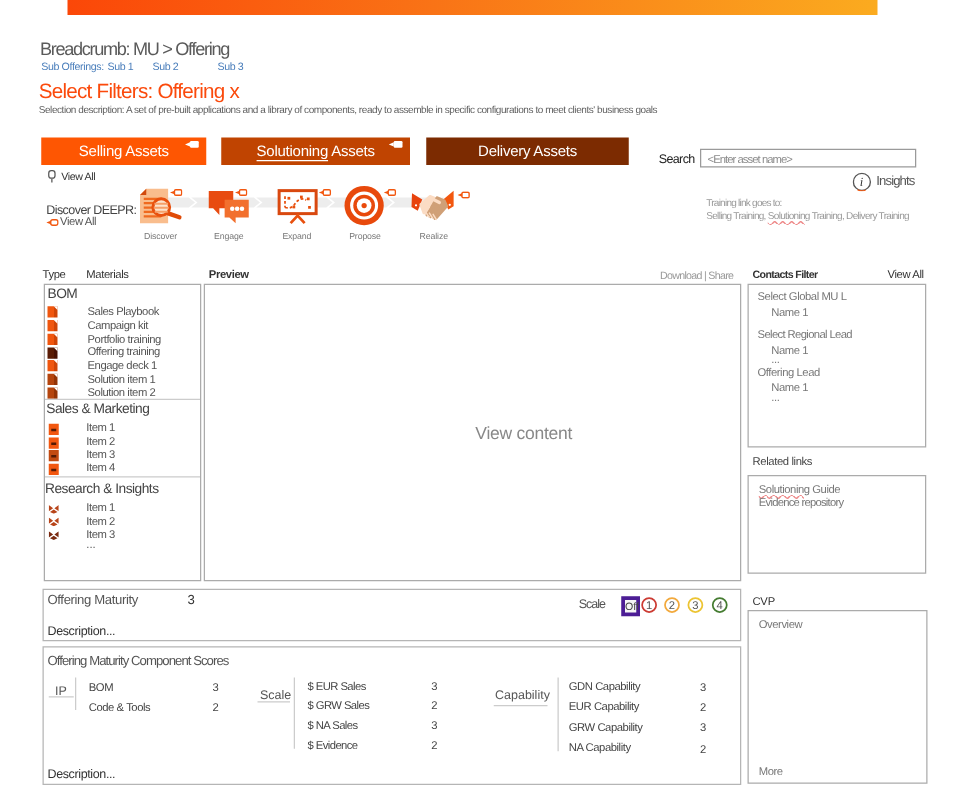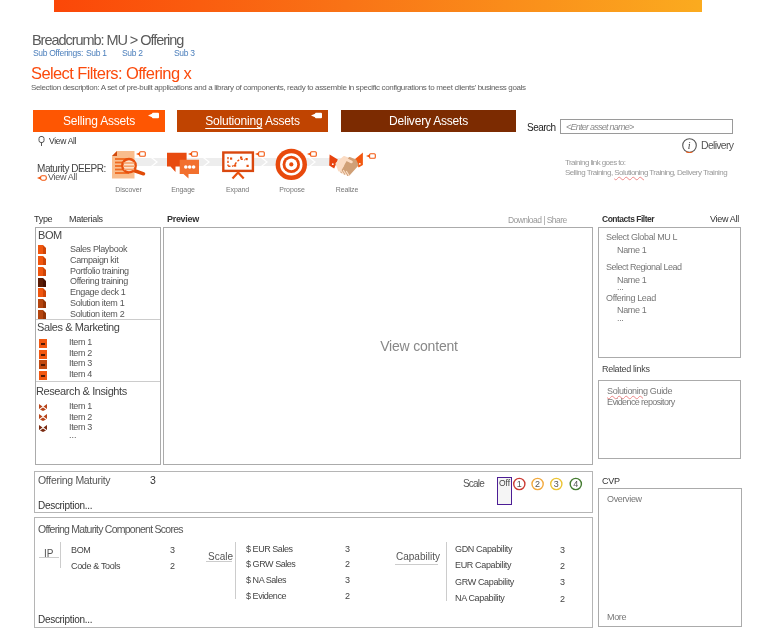--- a/index.html
+++ b/index.html
@@ -27,42 +27,42 @@
 <div class="abs" style="left:33px;top:48px;font-size:8.5px;color:#4a7ebb;letter-spacing:-0.3px;">Sub Offerings:</div>
 <div class="abs" style="left:86px;top:48px;font-size:8.5px;color:#4a7ebb;letter-spacing:-0.3px;">Sub 1</div>
 <div class="abs" style="left:122px;top:48px;font-size:8.5px;color:#4a7ebb;letter-spacing:-0.3px;">Sub 2</div>
 <div class="abs" style="left:158px;top:48px;font-size:8.5px;color:#4a7ebb;letter-spacing:-0.3px;margin-left:16px;">Sub 3</div>
 
 <div class="abs" style="left:31px;top:64px;font-size:16.5px;color:#fb4a0c;letter-spacing:-0.6px;">Select Filters: Offering x</div>
 <div class="abs" style="left:31px;top:83px;font-size:8px;color:#5f5f5f;letter-spacing:-0.35px;white-space:nowrap;">Selection description: A set of pre-built applications and a library of components, ready to assemble in specific configurations to meet clients' business goals</div>
 
 <div class="abs" style="left:33px;top:110px;width:132px;height:22px;background:#fe5602;color:#fff;font-size:12px;letter-spacing:-0.2px;text-align:center;line-height:23px;">Selling Assets</div>
 <div class="abs" style="left:177px;top:110px;width:151px;height:22px;background:#c04401;color:#fff;font-size:12px;letter-spacing:-0.2px;text-align:center;line-height:23px;"><span style="text-decoration:underline solid #fff 1px;text-underline-offset:2.5px;">Solutioning</span> Assets</div>
-<div class="abs" style="left:341px;top:110px;width:175px;height:22px;background:#7c2b01;color:#fff;font-size:12px;letter-spacing:-0.2px;text-align:center;line-height:23px;">Delivery Assets</div>
+<div class="abs" style="left:341px;top:110px;width:162px;height:22px;background:#7c2b01;color:#fff;font-size:12px;letter-spacing:-0.2px;text-align:center;line-height:23px;">Delivery Assets</div>
 
 <svg class="abs" style="left:148px;top:112px;" width="12" height="7" viewBox="0 0 12 7">
     <rect x="4" y="0.8" width="7" height="5.4" rx="1" fill="#fff"></rect>
     <path d="M0 3.5 L4 1.8 L4 5.2 Z" fill="#fff"></path>
   </svg>
 <svg class="abs" style="left:311px;top:112px;" width="12" height="7" viewBox="0 0 12 7">
     <rect x="4" y="0.8" width="7" height="5.4" rx="1" fill="#fff"></rect>
     <path d="M0 3.5 L4 1.8 L4 5.2 Z" fill="#fff"></path>
   </svg>
 
 <svg class="abs" style="left:38px;top:136px;" width="7" height="11" viewBox="0 0 7 11">
     <rect x="1" y="0.5" width="5" height="6" rx="2" fill="none" stroke="#555" stroke-width="1"></rect>
     <line x1="3.5" y1="7" x2="3.5" y2="10" stroke="#555" stroke-width="1"></line>
   </svg>
 <div class="abs" style="left:49px;top:136px;font-size:8.5px;color:#333;letter-spacing:-0.3px;">View All</div>
 
 <div class="abs" style="left:527px;top:122px;font-size:10px;color:#222;letter-spacing:-0.5px;">Search</div>
 <div class="abs" style="left:560px;top:119px;width:173px;height:15px;border:1px solid #9a9a9a;box-sizing:border-box;"></div>
-<div class="abs" style="left:566px;top:122px;font-size:9px;color:#8a8a8a;letter-spacing:-0.75px;font-style:italic;">&lt;Enter asset name&gt;</div>
-
-<div class="abs" style="left:37px;top:163px;font-size:10px;color:#444;letter-spacing:-0.45px;">Maturity DEEPR:</div>
+<div class="abs" style="left:566px;top:122px;font-size:9px;color:#8a8a8a;letter-spacing:-0.75px;">&lt;Enter asset name&gt;</div>
+
+<div class="abs" style="left:37px;top:163px;font-size:10px;color:#444;letter-spacing:-0.45px;">Discover DEEPR:</div>
 <svg class="abs" style="left:37px;top:175px;" width="10" height="6" viewBox="0 0 10 6">
     <rect x="3.6" y="0.8" width="5.7" height="4.4" rx="1.6" fill="none" stroke="#f2570f" stroke-width="1.1"></rect>
     <path d="M0 3 L3.6 1.6 L3.6 4.4 Z" fill="#f2570f"></path>
   </svg>
 <div class="abs" style="left:48px;top:172px;font-size:9px;color:#555;letter-spacing:-0.3px;">View All</div>
 
 <svg class="abs" style="left:113px;top:157px;" width="257" height="10" viewBox="0 0 257 10">
   <g fill="#ededed">
     <path d="M0 1 L38 1 L43 5 L38 9 L0 9 Z"></path>
     <path d="M40 1 L90 1 L95 5 L90 9 L40 9 L45 5 Z"></path>
@@ -164,29 +164,29 @@
 <div class="abs" style="left:165px;top:186px;width:36px;text-align:center;font-size:7px;color:#777;letter-spacing:-0.1px;">Engage</div>
 <div class="abs" style="left:220px;top:186px;width:35px;text-align:center;font-size:7px;color:#777;letter-spacing:-0.1px;">Expand</div>
 <div class="abs" style="left:274px;top:186px;width:36px;text-align:center;font-size:7px;color:#777;letter-spacing:-0.1px;">Propose</div>
 <div class="abs" style="left:329px;top:186px;width:36px;text-align:center;font-size:7px;color:#777;letter-spacing:-0.1px;">Realize</div>
 
 <svg class="abs" style="left:682px;top:138px;" width="15" height="15" viewBox="0 0 15 15">
   <circle cx="7.5" cy="7.5" r="6.8" fill="none" stroke="#555" stroke-width="1.1"></circle>
   <path d="M4 13.8 A 7 7 0 0 0 10.5 14" fill="none" stroke="#f2570f" stroke-width="1"></path>
   <text x="7.2" y="11" font-size="10" font-style="italic" font-family="Liberation Serif,serif" fill="#333" text-anchor="middle">i</text>
 </svg>
-<div class="abs" style="left:701px;top:139px;font-size:10.5px;color:#555;letter-spacing:-0.7px;">Delivery</div>
+<div class="abs" style="left:701px;top:139px;font-size:10.5px;color:#555;letter-spacing:-0.7px;">Insights</div>
 
 <div class="abs" style="left:565px;top:158px;font-size:8px;color:#999;letter-spacing:-0.6px;white-space:nowrap;">Training link goes to:</div>
 <div class="abs" style="left:565px;top:168px;font-size:8px;color:#999;letter-spacing:-0.55px;white-space:nowrap;">Selling Training, <span style="text-decoration:underline wavy #e88 1px;text-underline-offset:1px;">Solutioning</span> Training, Delivery Training</div>
 
 <div class="abs" style="left:34px;top:214px;font-size:9px;color:#333;letter-spacing:-0.3px;text-align:center;">Type</div>
 <div class="abs" style="left:69px;top:214px;font-size:9px;color:#333;letter-spacing:-0.3px;">Materials</div>
 <div class="abs" style="left:167px;top:214px;font-size:9px;color:#333;font-weight:bold;letter-spacing:-0.3px;">Preview</div>
-<div class="abs" style="left:508px;top:215px;font-size:8.5px;color:#999;letter-spacing:-0.55px;">Download | Share</div>
+<div class="abs" style="left:528px;top:215px;font-size:8.5px;color:#999;letter-spacing:-0.55px;">Download | Share</div>
 <div class="abs" style="left:602px;top:214px;font-size:8.5px;color:#333;font-weight:bold;letter-spacing:-0.5px;">Contacts Filter</div>
 <div class="abs" style="left:710px;top:214px;font-size:9px;color:#333;letter-spacing:-0.3px;">View All</div>
 
 <div class="box" style="left:35px;top:227px;width:126px;height:238px;"></div>
 <div class="abs" style="left:38px;top:229px;font-size:11px;color:#444;letter-spacing:-0.4px;">BOM</div>
 
 <div class="abs" style="left:70px;top:244px;font-size:9px;color:#555;letter-spacing:-0.35px;line-height:10.8px;">Sales Playbook<br>Campaign kit<br>Portfolio training<br>Offering training<br>Engage deck 1<br>Solution item 1<br>Solution item 2</div>
 <div class="abs doc1" style="left:38px;top:245px;"></div>
 <div class="abs doc1" style="left:38px;top:256px;"></div>
 <div class="abs doc1" style="left:38px;top:267px;"></div>
@@ -236,21 +236,21 @@
 <div class="abs" style="left:602px;top:476px;font-size:9px;color:#333;letter-spacing:-0.2px;">CVP</div>
 <div class="box" style="left:598px;top:488px;width:144px;height:139px;"></div>
 <div class="abs" style="left:607px;top:494px;font-size:9px;color:#777;letter-spacing:-0.35px;">Overview</div>
 <div class="abs" style="left:607px;top:612px;font-size:9px;color:#777;letter-spacing:-0.35px;">More</div>
 
 <div class="box" style="left:34px;top:471px;width:559px;height:42px;border-color:#b5b5b5;"></div>
 <div class="abs" style="left:38px;top:474px;font-size:10.5px;color:#555;letter-spacing:-0.3px;">Offering Maturity</div>
 <div class="abs" style="left:150px;top:474px;font-size:10.5px;color:#333;">3</div>
 <div class="abs" style="left:38px;top:500px;font-size:10px;color:#333;letter-spacing:-0.3px;">Description...</div>
 <div class="abs" style="left:463px;top:478px;font-size:10px;color:#555;letter-spacing:-0.8px;">Scale</div>
-<div class="abs" style="left:497px;top:477px;width:15px;height:28px;border:1px solid #4c1d95;background:#f5f5f5;box-sizing:border-box;font-size:8.5px;color:#444;text-align:center;line-height:11px;">Off</div>
+<div class="abs" style="left:497px;top:477px;width:15px;height:16px;border:3px solid #4c1d95;background:#f5f5f5;box-sizing:border-box;font-size:8.5px;color:#444;text-align:center;line-height:11px;">Off</div>
 <svg class="abs" style="left:512px;top:477px;" width="72" height="14" viewBox="0 0 72 14">
   <circle cx="7.3" cy="7" r="5.6" fill="#fff" stroke="#cc3b33" stroke-width="1.4"></circle>
   <circle cx="25.6" cy="7" r="5.6" fill="#fff" stroke="#f2a93c" stroke-width="1.4"></circle>
   <circle cx="44.3" cy="7" r="5.6" fill="#fff" stroke="#ecc433" stroke-width="1.4"></circle>
   <circle cx="63.8" cy="7" r="5.6" fill="#fff" stroke="#457c31" stroke-width="1.4"></circle>
   <g fill="#555" font-size="9" text-anchor="middle" font-family="Liberation Sans,sans-serif">
     <text x="7.3" y="10.2">1</text>
       <text x="25.6" y="10.2">2</text>
       <text x="44.3" y="10.2">3</text>
       <text x="63.8" y="10.2">4</text>

